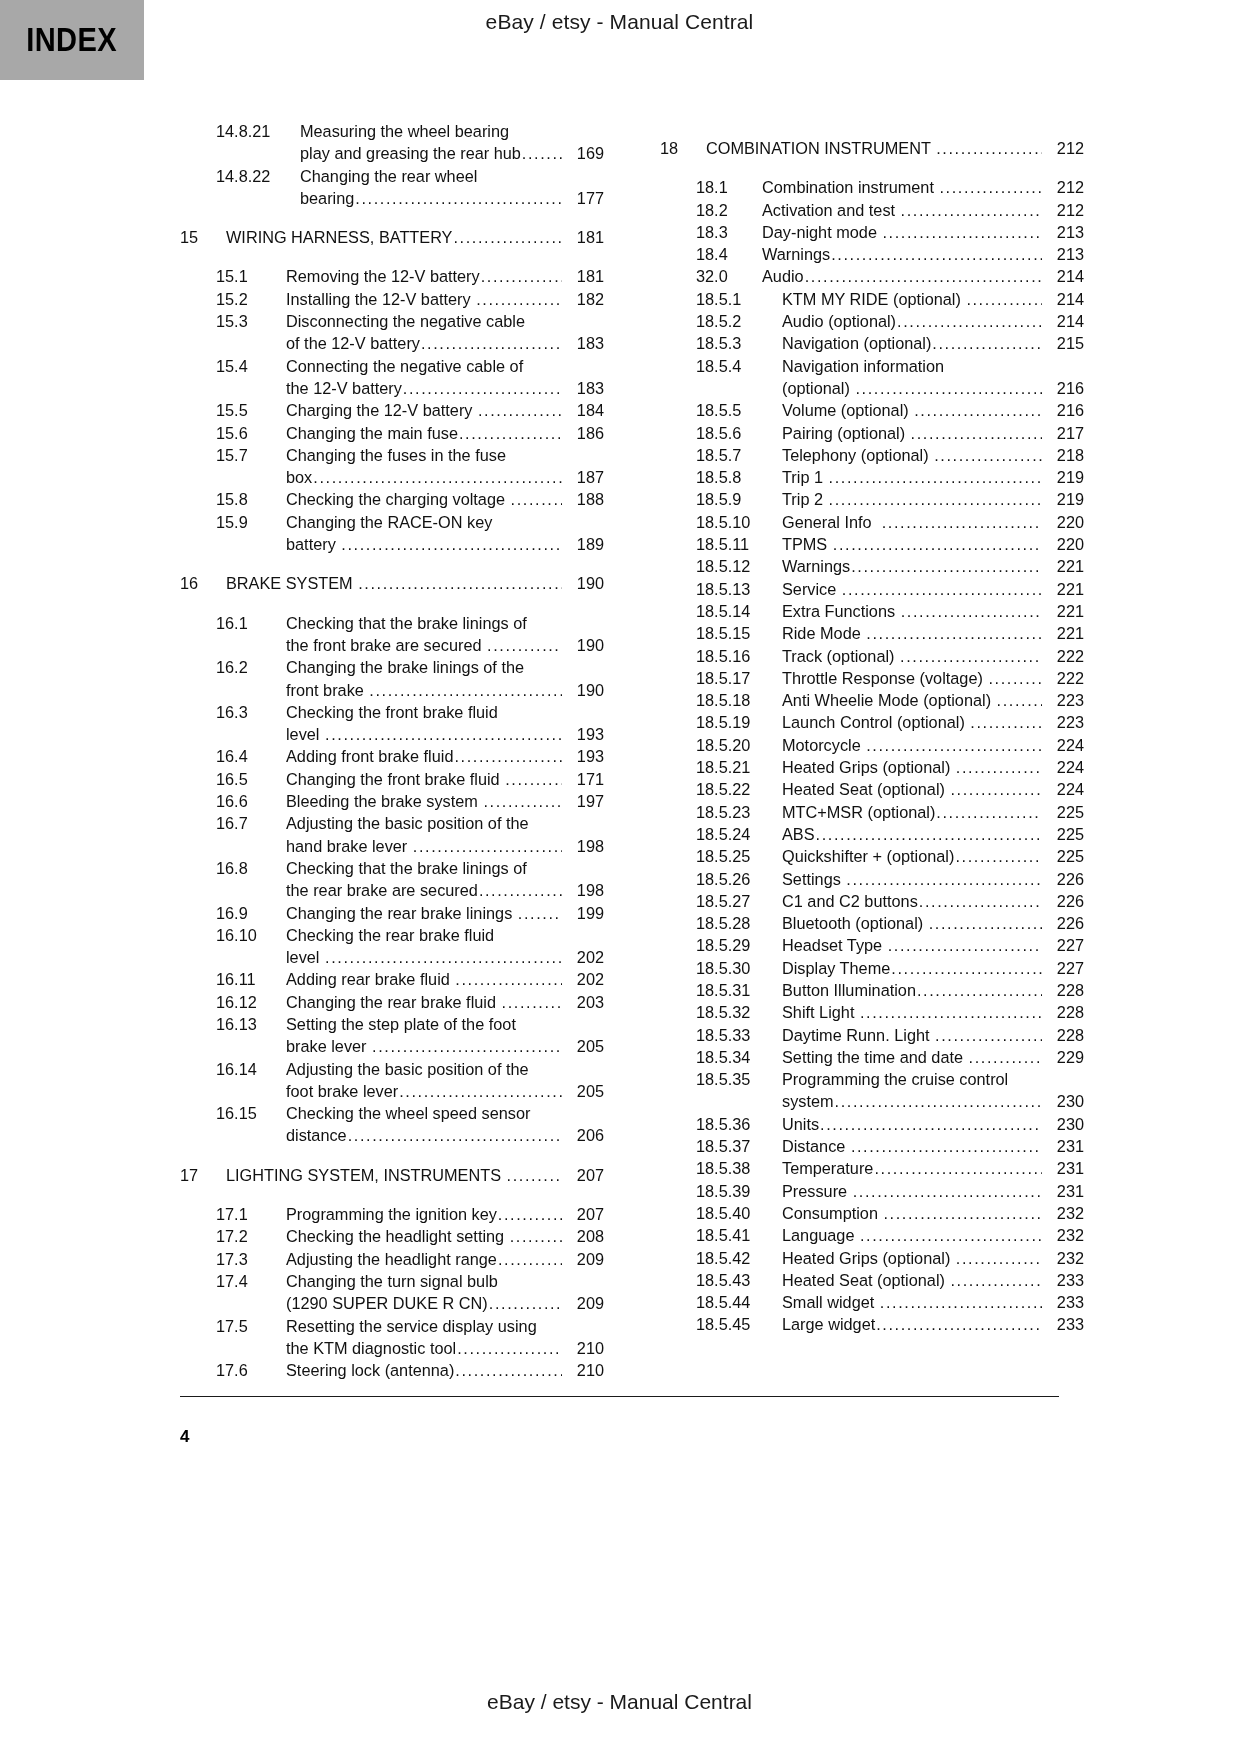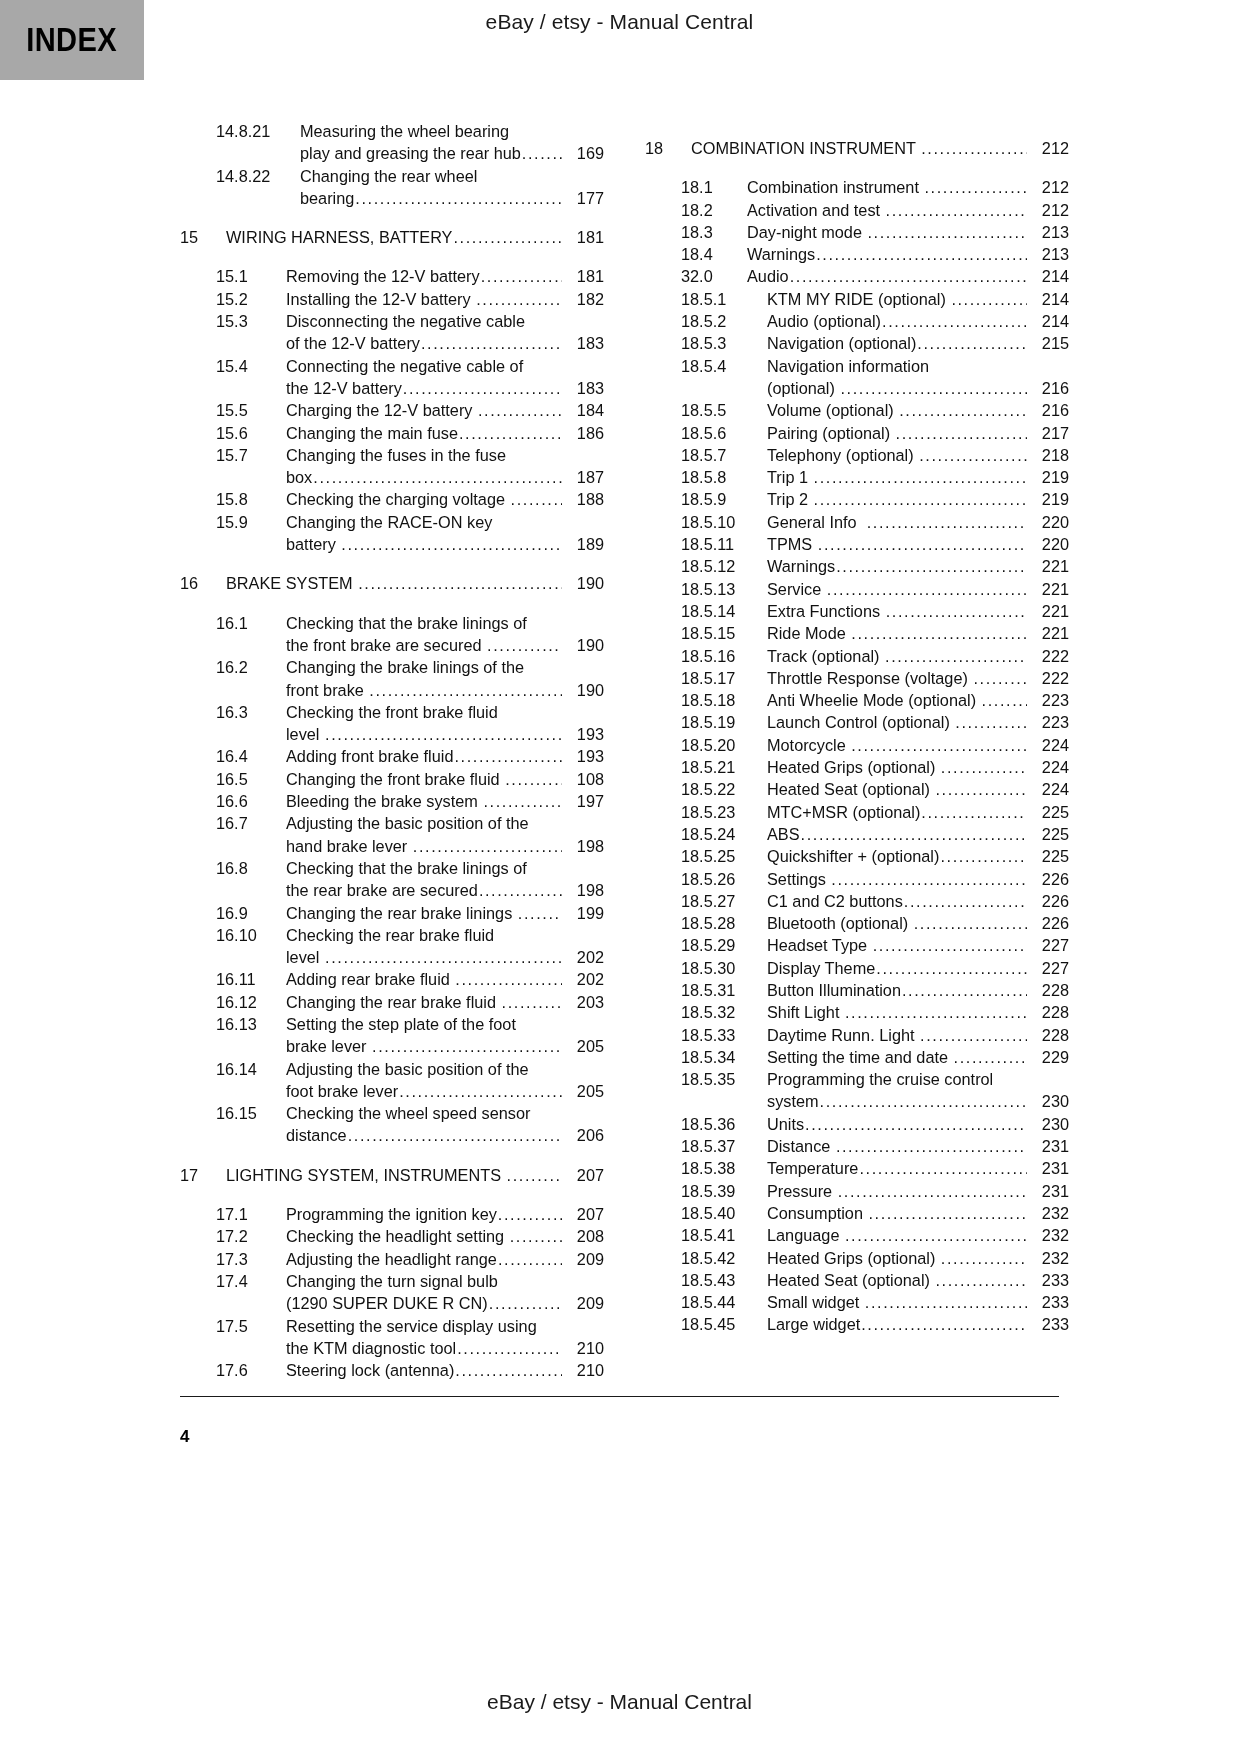--- a/index.html
+++ b/index.html
@@ -47,21 +47,21 @@
     letter-spacing: 0.1px;
   }
 
   
   .toc-wrap {
     position: absolute;
     top: 120px;
     left: 180px;
     right: 180px;
     display: flex;
-    gap: 41px;
+    gap: 56px;
   }
   .toc-col { width: 424px; flex: 0 0 424px; }
 
   .entry {
     display: flex;
     align-items: flex-start;
     font-size: 16.3px;
     line-height: 22.3px;
     color: #111;
   }
@@ -327,21 +327,21 @@
             <span class="pg">193</span>
           </div>
         </div>
       </div>
       <div class="entry lvl2">
         <div class="num">16.5</div>
         <div class="lineblock">
           <div class="lastline">
             <span class="txt">Changing the front brake fluid </span>
             <span class="leader">..........................................................................................</span>
-            <span class="pg">108</span>
+            <span class="pg">171</span>
           </div>
         </div>
       </div>
       <div class="entry lvl2">
         <div class="num">16.6</div>
         <div class="lineblock">
           <div class="lastline">
             <span class="txt">Bleeding the brake system </span>
             <span class="leader">..........................................................................................</span>
             <span class="pg">197</span>

